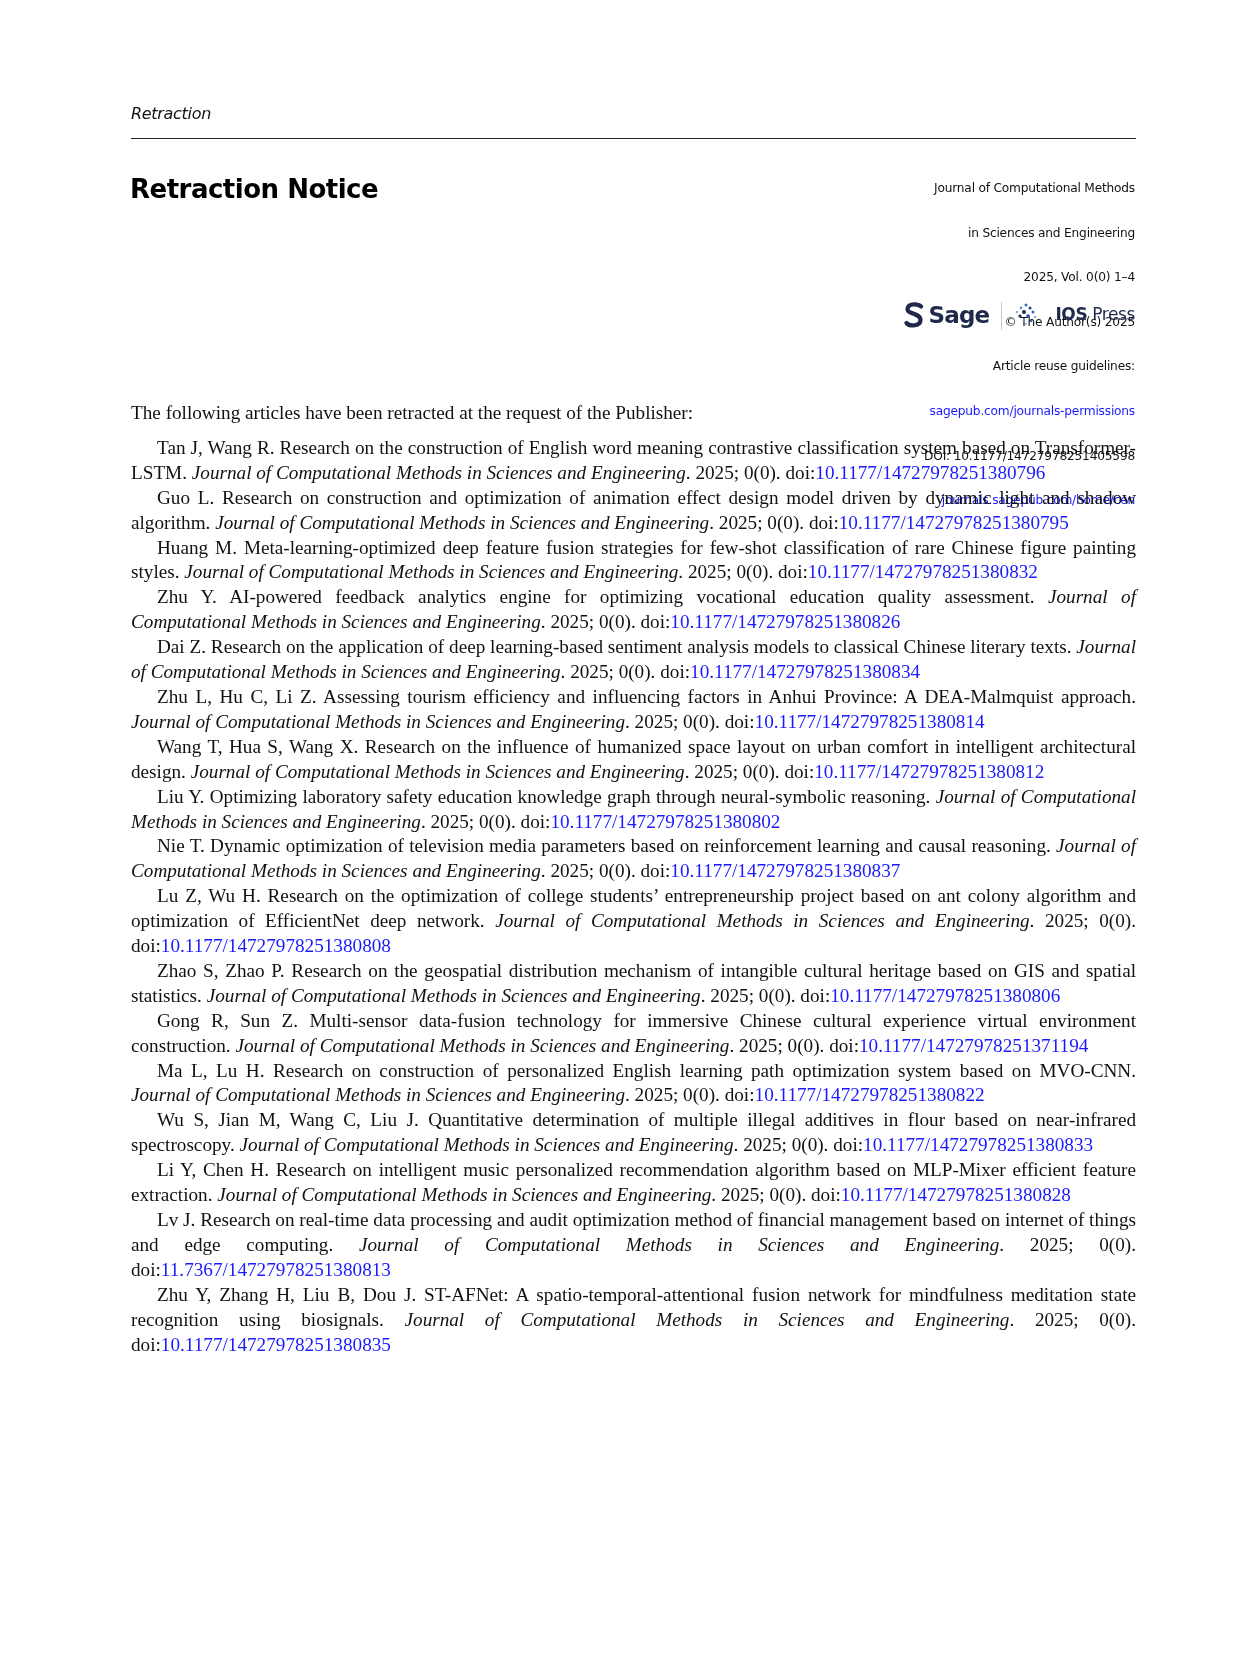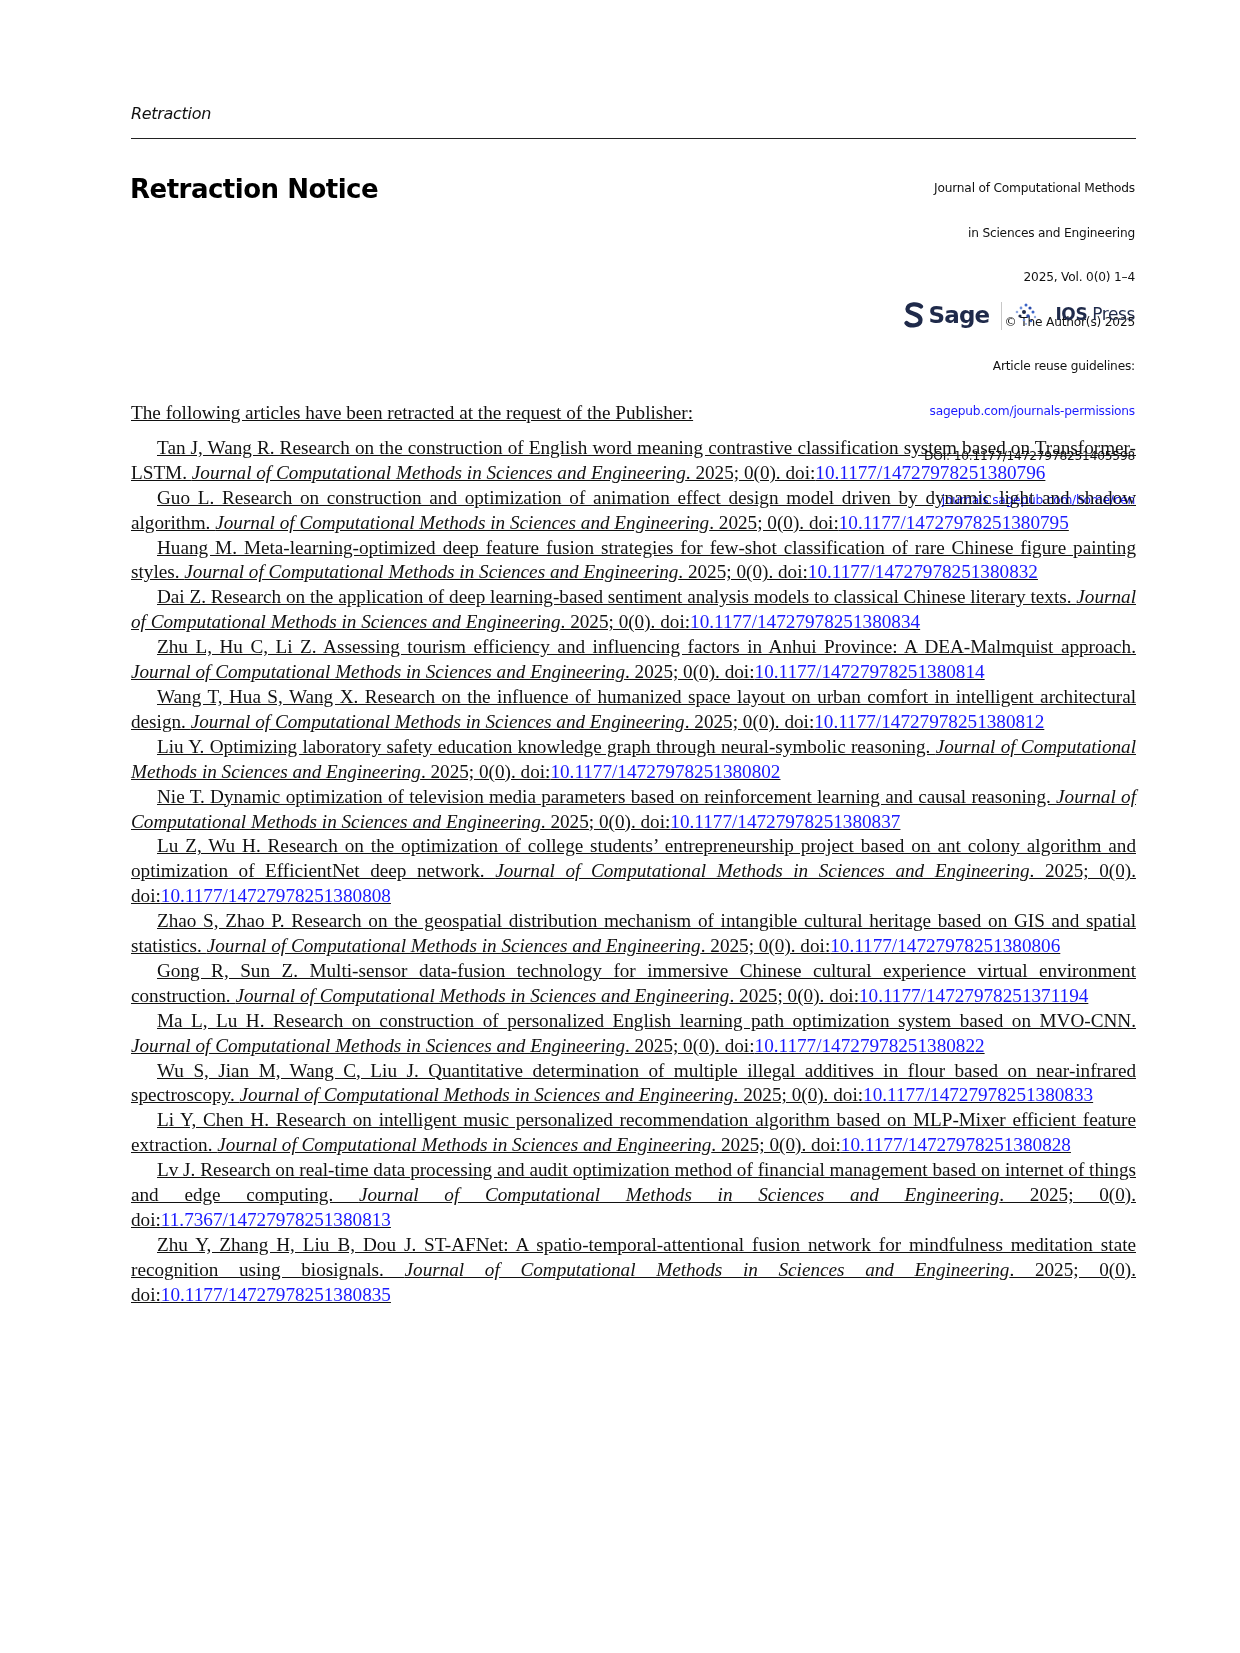--- a/index.html
+++ b/index.html
@@ -33,21 +33,21 @@
     font-family:"DejaVu Sans", sans-serif; font-weight:bold; font-size:23px; color:#1f2a4a;
     letter-spacing:-0.8px;
   }
   .logo-divider { width:1px; height:28px; background:#c8c8c8; margin:0 2px; }
   .ios { display:flex; align-items:center; gap:17px; }
   .ios-mark { width:24px; height:24px; }
   .ios-word { font-family:"DejaVu Sans", sans-serif; font-size:17px; color:#1f2a4a; letter-spacing:-0.4px; }
   .ios-word b { font-weight:bold; }
   .body {
     position:absolute; left:131px; top:401px; width:1005px;
-    font-family:"Liberation Serif", serif; font-size:19.2px; line-height:24.9px; color:#111;text-decoration:underline;
+    font-family:"Liberation Serif", serif; font-size:19.2px; line-height:24.9px; color:#111;
   }
   .intro { margin:0 0 10px 0; }
   .entry { margin:0; text-indent:26px; text-align:justify; hyphens:manual; }
   .entry i { font-style:italic; }
   .entry a { color:#1a1aff; text-decoration:none; }
 </style>
 </head>
 <body>
 
 <div class="page">
@@ -94,20 +94,21 @@
       <span class="ios-word"><b>IOS</b><span> Press</span></span>
     </div>
   </div>
 
   <div class="body">
     <p class="intro">The following articles have been retracted at the request of the Publisher:</p>
     <div id="entries">
         <p class="entry"><span>Tan J, Wang R. Research on the construction of English word meaning contrastive classification system based on Transformer-LSTM. </span><i>Journal of Computational Methods in Sciences and Engineering</i><span>. 2025; 0(0). doi:</span><a href="#">10.1177/14727978251380796</a></p>
         <p class="entry"><span>Guo L. Research on construction and optimization of animation effect design model driven by dynamic light and shadow algorithm. </span><i>Journal of Computational Methods in Sciences and Engineering</i><span>. 2025; 0(0). doi:</span><a href="#">10.1177/14727978251380795</a></p>
         <p class="entry"><span>Huang M. Meta-learning-optimized deep feature fusion strategies for few-shot classification of rare Chinese figure painting styles. </span><i>Journal of Computational Methods in Sciences and Engineering</i><span>. 2025; 0(0). doi:</span><a href="#">10.1177/14727978251380832</a></p>
+        <p class="entry"><span>Zhu Y. AI-powered feedback analytics engine for optimizing vocational education quality assessment. </span><i>Journal of Computational Methods in Sciences and Engineering</i><span>. 2025; 0(0). doi:</span><a href="#">10.1177/14727978251380826</a></p>
         <p class="entry"><span>Dai Z. Research on the application of deep learning-based sentiment analysis models to classical Chinese literary texts. </span><i>Journal of Computational Methods in Sciences and Engineering</i><span>. 2025; 0(0). doi:</span><a href="#">10.1177/14727978251380834</a></p>
         <p class="entry"><span>Zhu L, Hu C, Li Z. Assessing tourism efficiency and influencing factors in Anhui Province: A DEA-Malmquist approach. </span><i>Journal of Computational Methods in Sciences and Engineering</i><span>. 2025; 0(0). doi:</span><a href="#">10.1177/14727978251380814</a></p>
         <p class="entry"><span>Wang T, Hua S, Wang X. Research on the influence of humanized space layout on urban comfort in intelligent architectural design. </span><i>Journal of Computational Methods in Sciences and Engineering</i><span>. 2025; 0(0). doi:</span><a href="#">10.1177/14727978251380812</a></p>
         <p class="entry"><span>Liu Y. Optimizing laboratory safety education knowledge graph through neural-symbolic reasoning. </span><i>Journal of Computational Methods in Sciences and Engineering</i><span>. 2025; 0(0). doi:</span><a href="#">10.1177/14727978251380802</a></p>
         <p class="entry"><span>Nie T. Dynamic optimization of television media parameters based on reinforcement learning and causal reasoning. </span><i>Journal of Computational Methods in Sciences and Engineering</i><span>. 2025; 0(0). doi:</span><a href="#">10.1177/14727978251380837</a></p>
         <p class="entry"><span>Lu Z, Wu H. Research on the optimization of college students’ entrepreneurship project based on ant colony algorithm and optimization of EfficientNet deep network. </span><i>Journal of Computational Methods in Sciences and Engineering</i><span>. 2025; 0(0). doi:</span><a href="#">10.1177/14727978251380808</a></p>
         <p class="entry"><span>Zhao S, Zhao P. Research on the geospatial distribution mechanism of intangible cultural heritage based on GIS and spatial statistics. </span><i>Journal of Computational Methods in Sciences and Engineering</i><span>. 2025; 0(0). doi:</span><a href="#">10.1177/14727978251380806</a></p>
         <p class="entry"><span>Gong R, Sun Z. Multi-sensor data-fusion technology for immersive Chinese cultural experience virtual environment construction. </span><i>Journal of Computational Methods in Sciences and Engineering</i><span>. 2025; 0(0). doi:</span><a href="#">10.1177/14727978251371194</a></p>
         <p class="entry"><span>Ma L, Lu H. Research on construction of personalized English learning path optimization system based on MVO-CNN. </span><i>Journal of Computational Methods in Sciences and Engineering</i><span>. 2025; 0(0). doi:</span><a href="#">10.1177/14727978251380822</a></p>
         <p class="entry"><span>Wu S, Jian M, Wang C, Liu J. Quantitative determination of multiple illegal additives in flour based on near-infrared spectroscopy. </span><i>Journal of Computational Methods in Sciences and Engineering</i><span>. 2025; 0(0). doi:</span><a href="#">10.1177/14727978251380833</a></p>

